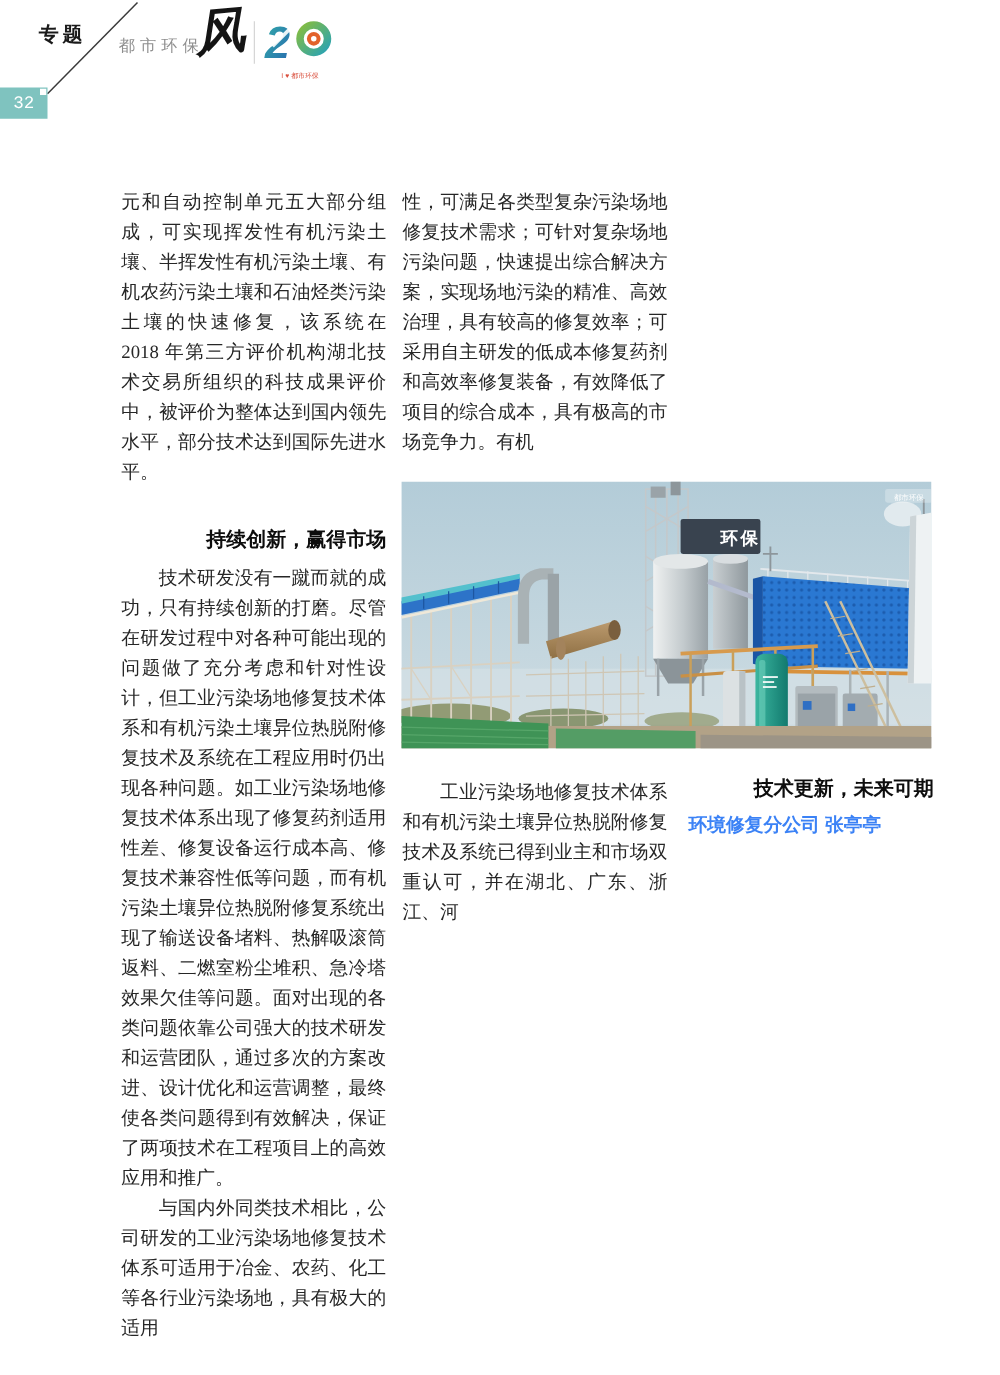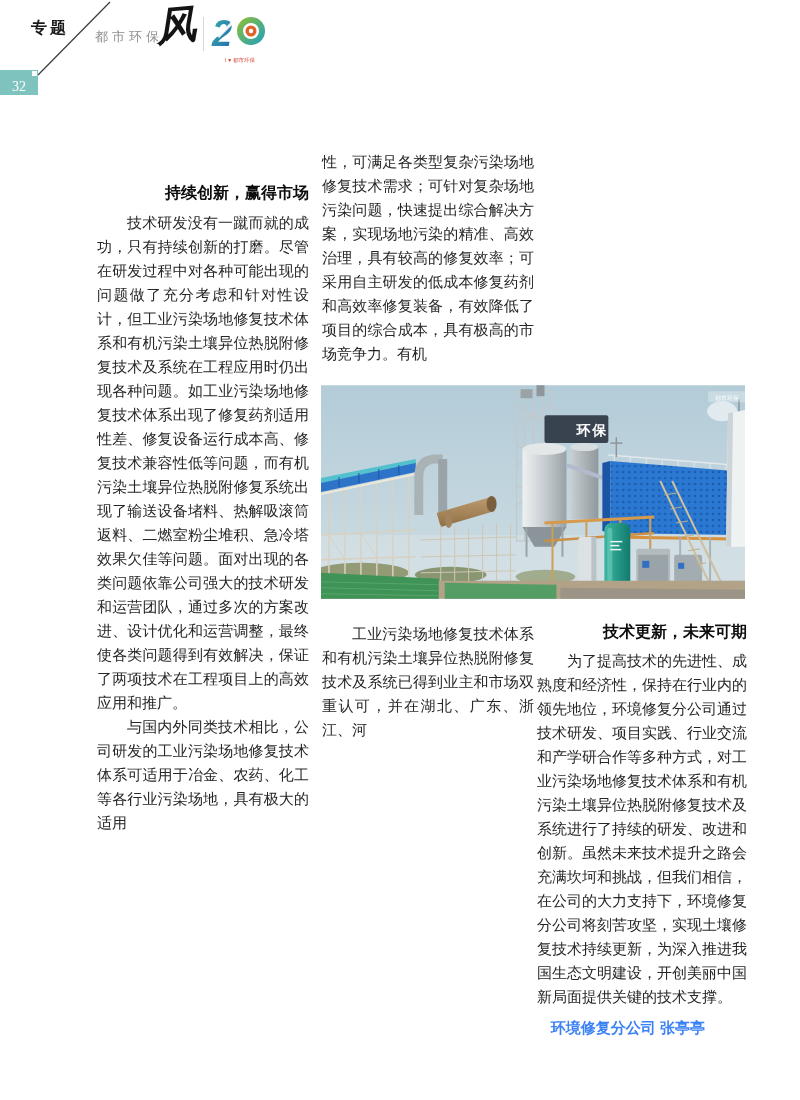--- a/index.html
+++ b/index.html
@@ -9,22 +9,22 @@
   }
   
   .tag-label{
     position:absolute;left:31px;top:18px;
     font-family:"Liberation Sans","DejaVu Sans",sans-serif;
     font-size:16px;font-weight:bold;letter-spacing:3px;color:#1a1a1a;
   }
   .diag-svg{position:absolute;left:0;top:0;}
   .page-tab{
     position:absolute;left:0;top:70px;width:38px;height:25px;background:#7fc3bf;
-    display:flex;align-items:flex-end;justify-content:center;
-    font-family:Liberation Serif, serif;font-size:14px;color:#ffffff;
+    display:flex;align-items:center;justify-content:center;
+    font-family:Liberation Mono, monospace;font-size:14px;color:#ffffff;
   }
   .page-tab .notch{position:absolute;right:1px;top:1px;width:5px;height:5px;background:#ffffff;}
   .brand-text{
     position:absolute;left:95px;top:28px;
     font-size:13px;letter-spacing:4px;color:#8f8f8f;
   }
   .brand-glyph{
     position:absolute;left:156px;top:6px;font-size:40px;font-weight:bold;font-style:italic;
     color:#141414;transform:rotate(-5deg);line-height:1;
   }
@@ -90,37 +90,37 @@
     </defs>
     <text x="1" y="33" font-size="36" font-weight="bold" font-style="italic" font-family="Liberation Sans, sans-serif" fill="url(#g2)">2</text>
     <line x1="7" y1="24" x2="25" y2="6" stroke="#ffffff" stroke-width="3" opacity="0.9"></line>
     <circle cx="40" cy="18" r="11" fill="none" stroke="url(#rg)" stroke-width="6"></circle>
     <circle cx="40" cy="18" r="5.5" fill="#e2622b"></circle>
     <circle cx="40" cy="18" r="2.2" fill="#ffffff"></circle>
     <text x="29" y="49" font-size="5.5" text-anchor="middle" fill="#d94f3d" font-family="Liberation Sans, sans-serif">I ♥ 都市环保</text>
   </svg>
 
   <div class="col col1-top">
+    <p>元和自动控制单元五大部分组成，可实现挥发性有机污染土壤、半挥发性有机污染土壤、有机农药污染土壤和石油烃类污染土壤的快速修复，该系统在 2018 年第三方评价机构湖北技术交易所组织的科技成果评价中，被评价为整体达到国内领先水平，部分技术达到国际先进水平。</p>
     <h3 class="sec-heading">持续创新，赢得市场</h3>
     <p class="indent after-head">技术研发没有一蹴而就的成功，只有持续创新的打磨。尽管在研发过程中对各种可能出现的问题做了充分考虑和针对性设计，但工业污染场地修复技术体系和有机污染土壤异位热脱附修复技术及系统在工程应用时仍出现各种问题。如工业污染场地修复技术体系出现了修复药剂适用性差、修复设备运行成本高、修复技术兼容性低等问题，而有机污染土壤异位热脱附修复系统出现了输送设备堵料、热解吸滚筒返料、二燃室粉尘堆积、急冷塔效果欠佳等问题。面对出现的各类问题依靠公司强大的技术研发和运营团队，通过多次的方案改进、设计优化和运营调整，最终使各类问题得到有效解决，保证了两项技术在工程项目上的高效应用和推广。</p>
     <p class="indent">与国内外同类技术相比，公司研发的工业污染场地修复技术体系可适用于冶金、农药、化工等各行业污染场地，具有极大的适用</p>
   </div>
 
   <div class="col col2-top">
     <p>性，可满足各类型复杂污染场地修复技术需求；可针对复杂场地污染问题，快速提出综合解决方案，实现场地污染的精准、高效治理，具有较高的修复效率；可采用自主研发的低成本修复药剂和高效率修复装备，有效降低了项目的综合成本，具有极高的市场竞争力。有机</p>
   </div>
 
   <div class="col col2-below">
     <p class="indent">工业污染场地修复技术体系和有机污染土壤异位热脱附修复技术及系统已得到业主和市场双重认可，并在湖北、广东、浙江、河</p>
   </div>
 
 
   <div class="col col3-below">
     <h3 class="sec-heading">技术更新，未来可期</h3>
-    <p class="indent after-head">为了提高技术的先进性、成熟度和经济性，保持在行业内的领先地位，环境修复分公司通过技术研发、项目实践、行业交流和产学研合作等多种方式，对工业污染场地修复技术体系和有机污染土壤异位热脱附修复技术及系统进行了持续的研发、改进和创新。虽然未来技术提升之路会充满坎坷和挑战，但我们相信，在公司的大力支持下，环境修复分公司将刻苦攻坚，实现土壤修复技术持续更新，为深入推进我国生态文明建设，开创美丽中国新局面提供关键的技术支撑。</p>
     <div class="byline">环境修复分公司 张亭亭</div>
   </div>
 
   <div class="photo">
     <svg width="432" height="214" viewBox="0 0 433 214">
       <defs>
         <linearGradient id="sky" x1="0" y1="0" x2="0" y2="1">
           <stop offset="0" stop-color="#b3ccd8"></stop>
             <stop offset="1" stop-color="#cfdde3"></stop>
         </linearGradient>

